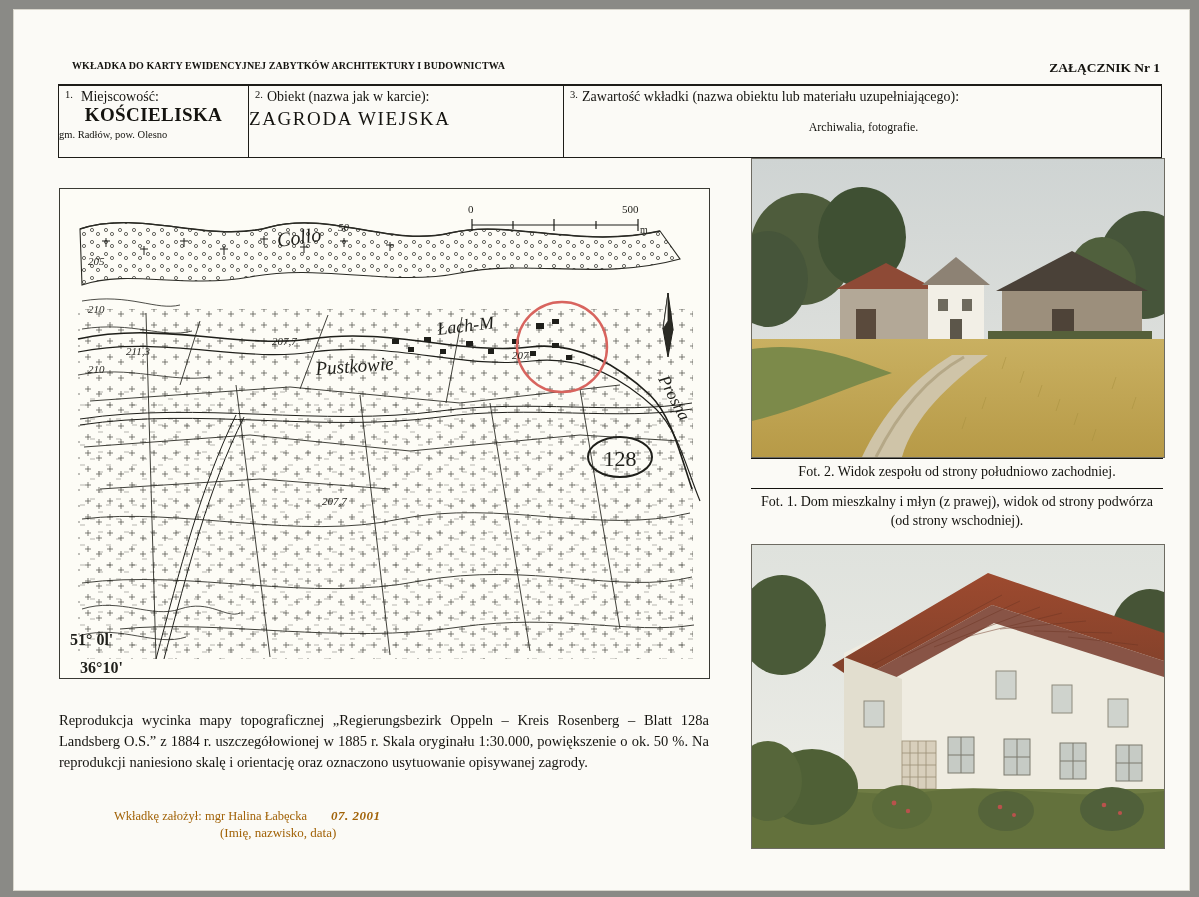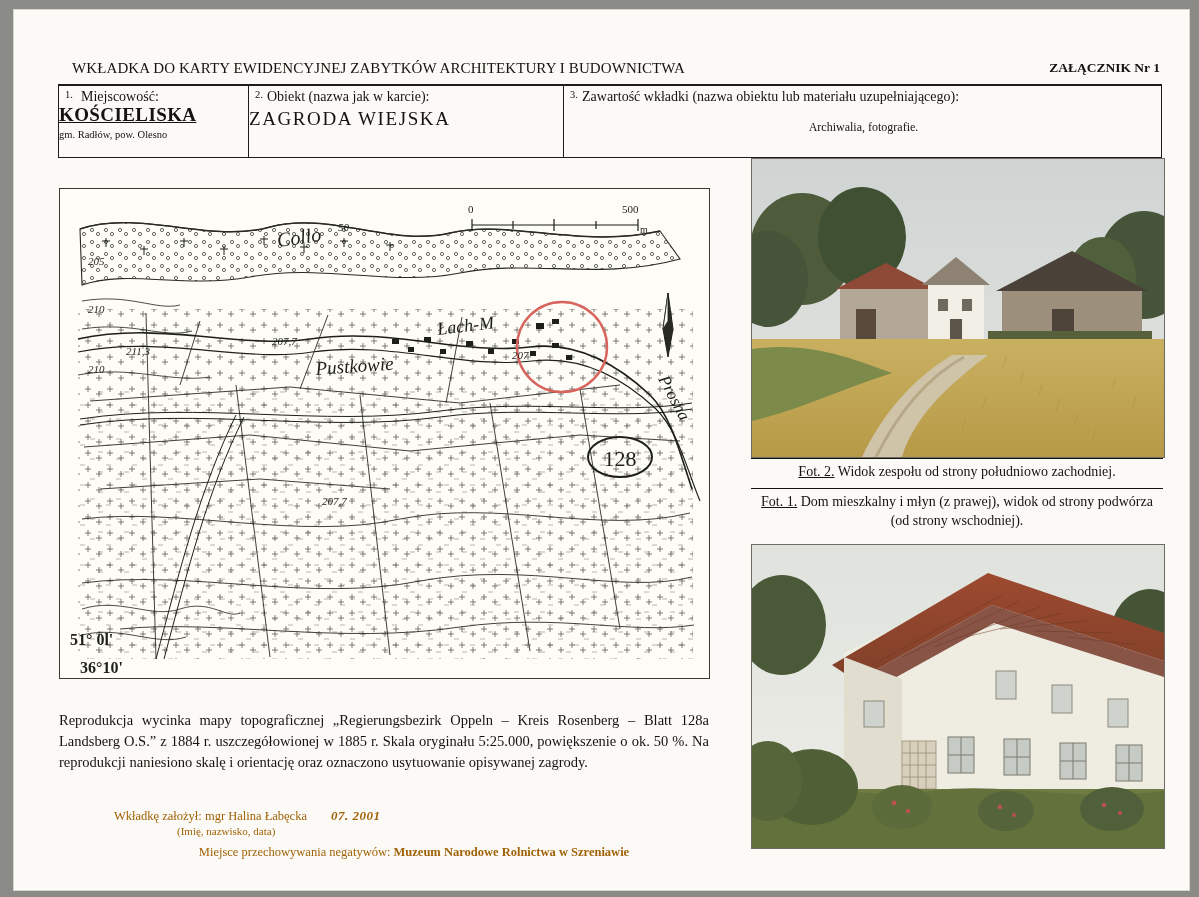--- a/index.html
+++ b/index.html
@@ -29,22 +29,22 @@
     top: 48px;
     width: 1104px;
     height: 26px;
     border-bottom: 2px solid #1d1c18;
   }
   .hdr-title {
     position: absolute;
     left: 14px;
     top: 2px;
     font-family: "Liberation Serif", serif;
-    font-weight: normal;
-    font-size: 15px;
+    font-weight: bold;
+    font-size: 10px;
     letter-spacing: .1px;
     color: #14130f;
   }
   .hdr-annex {
     position: absolute;
     right: 2px;
     top: 2px;
     font-family: "Liberation Serif", serif;
     font-weight: bold;
     font-size: 13.5px;
@@ -85,26 +85,25 @@
     color: #14130f;
     white-space: nowrap;
   }
   .c1 .cell-lbl { left: 22px; }
   .c2 .cell-lbl { left: 18px; }
   .c3 .cell-lbl { left: 18px; }
   .place-name {
     position: absolute;
     left: 0; right: 0;
     top: 18px;
-    text-align: left;
+    text-align: center;
     font-size: 19px;
     font-weight: bold;
     letter-spacing: .4px;
     color: #14130f;
-    text-decoration: underline;
   }
   .place-sub {
     position: absolute;
     left: 0; right: 0;
     top: 43px;
     text-align: left;
     font-size: 10.5px;
     color: #14130f;
   }
   .obj-name {
@@ -158,22 +157,22 @@
   .sig .l1 { white-space: nowrap; }
   .sig .hand {
     font-family: "Liberation Serif", serif;
     font-style: italic;
     font-weight: bold;
     font-size: 13px;
     margin-left: 24px;
     letter-spacing: .5px;
   }
   .sig .l2 {
-    margin-left: 63px;
-    font-size: 11px;
+    margin-left: 106px;
+    font-size: 13px;
     margin-top: 1px;
   }
   .sig .l3 {
     margin-top: 8px;
     margin-left: 0px;
     font-size: 12.5px;
     text-align: center;
   }
   .sig .l3 b { font-weight: bold; }
   
@@ -185,21 +184,20 @@
   #photo2 { left: 737px; top: 148px; width: 412px; height: 298px; }
   #photo3 { left: 737px; top: 534px; width: 412px; height: 303px; }
   .cap {
     position: absolute;
     font-size: 14px;
     color: #14130f;
     line-height: 19px;
     text-align: center;
   }
   .cap .fot {
-    text-decoration: underline;
     font-weight: normal;
   }
   #cap2 { left: 737px; top: 452px; width: 412px; }
   #cap3 { left: 737px; top: 482px; width: 412px; }
   .cap-rule {
     position: absolute;
     left: 737px;
     width: 412px;
     height: 1px;
     background: #14130f;
@@ -348,30 +346,27 @@
       </g>
 
       <ellipse cx="560" cy="268" rx="32" ry="20" fill="none" stroke="#1f1f1a" stroke-width="2"></ellipse>
       <text x="560" y="277" text-anchor="middle" font-family="Liberation Serif, serif" font-size="22" fill="#1f1f1a">128</text>
 
       <text x="10" y="456" font-family="Liberation Serif, serif" font-size="16" font-weight="bold" fill="#1f1f1a">51° 0l'</text>
       <text x="20" y="484" font-family="Liberation Serif, serif" font-size="16" font-weight="bold" fill="#1f1f1a">36°10'</text>
     </svg>
   </div>
 
-  <div class="map-caption">Reprodukcja wycinka mapy topograficznej „Regierungsbezirk Oppeln – Kreis Rosenberg – Blatt 128a Landsberg O.S.” z 1884 r. uszczegółowionej w 1885 r. Skala oryginału 5:25.000, powiększenie o ok. 50 %. Na reprodukcji naniesiono skalę i orientację oraz oznaczono usytuowanie opisywanej zagrody.</div>
+  <div class="map-caption">Reprodukcja wycinka mapy topograficznej „Regierungsbezirk Oppeln – Kreis Rosenberg – Blatt 128a Landsberg O.S.” z 1884 r. uszczegółowionej w 1885 r. Skala oryginału 1:30.000, powiększenie o ok. 50 %. Na reprodukcji naniesiono skalę i orientację oraz oznaczono usytuowanie opisywanej zagrody.</div>
 
   <div class="sig">
     <div class="l1">
       <span>Wkładkę założył: mgr Halina Łabęcka</span><span class="hand">07. 2001</span>
     </div>
     <div class="l2">(Imię, nazwisko, data)</div>
-    <div class="l3">
-      <span>Miejsce przechowywania negatywów: </span><b>Muzeum Narodowe Rolnictwa w Szreniawie</b>
-    </div>
   </div>
 
   <div class="photo" id="photo2">
     <svg width="412" height="298" viewBox="0 0 412 298" xmlns="http://www.w3.org/2000/svg">
       <defs>
         <linearGradient id="sky2" x1="0" y1="0" x2="0" y2="1">
           <stop offset="0%" stop-color="#cfd4d3"></stop>
           <stop offset="100%" stop-color="#e4e5e0"></stop>
         </linearGradient>
         <linearGradient id="field2" x1="0" y1="0" x2="0" y2="1">

